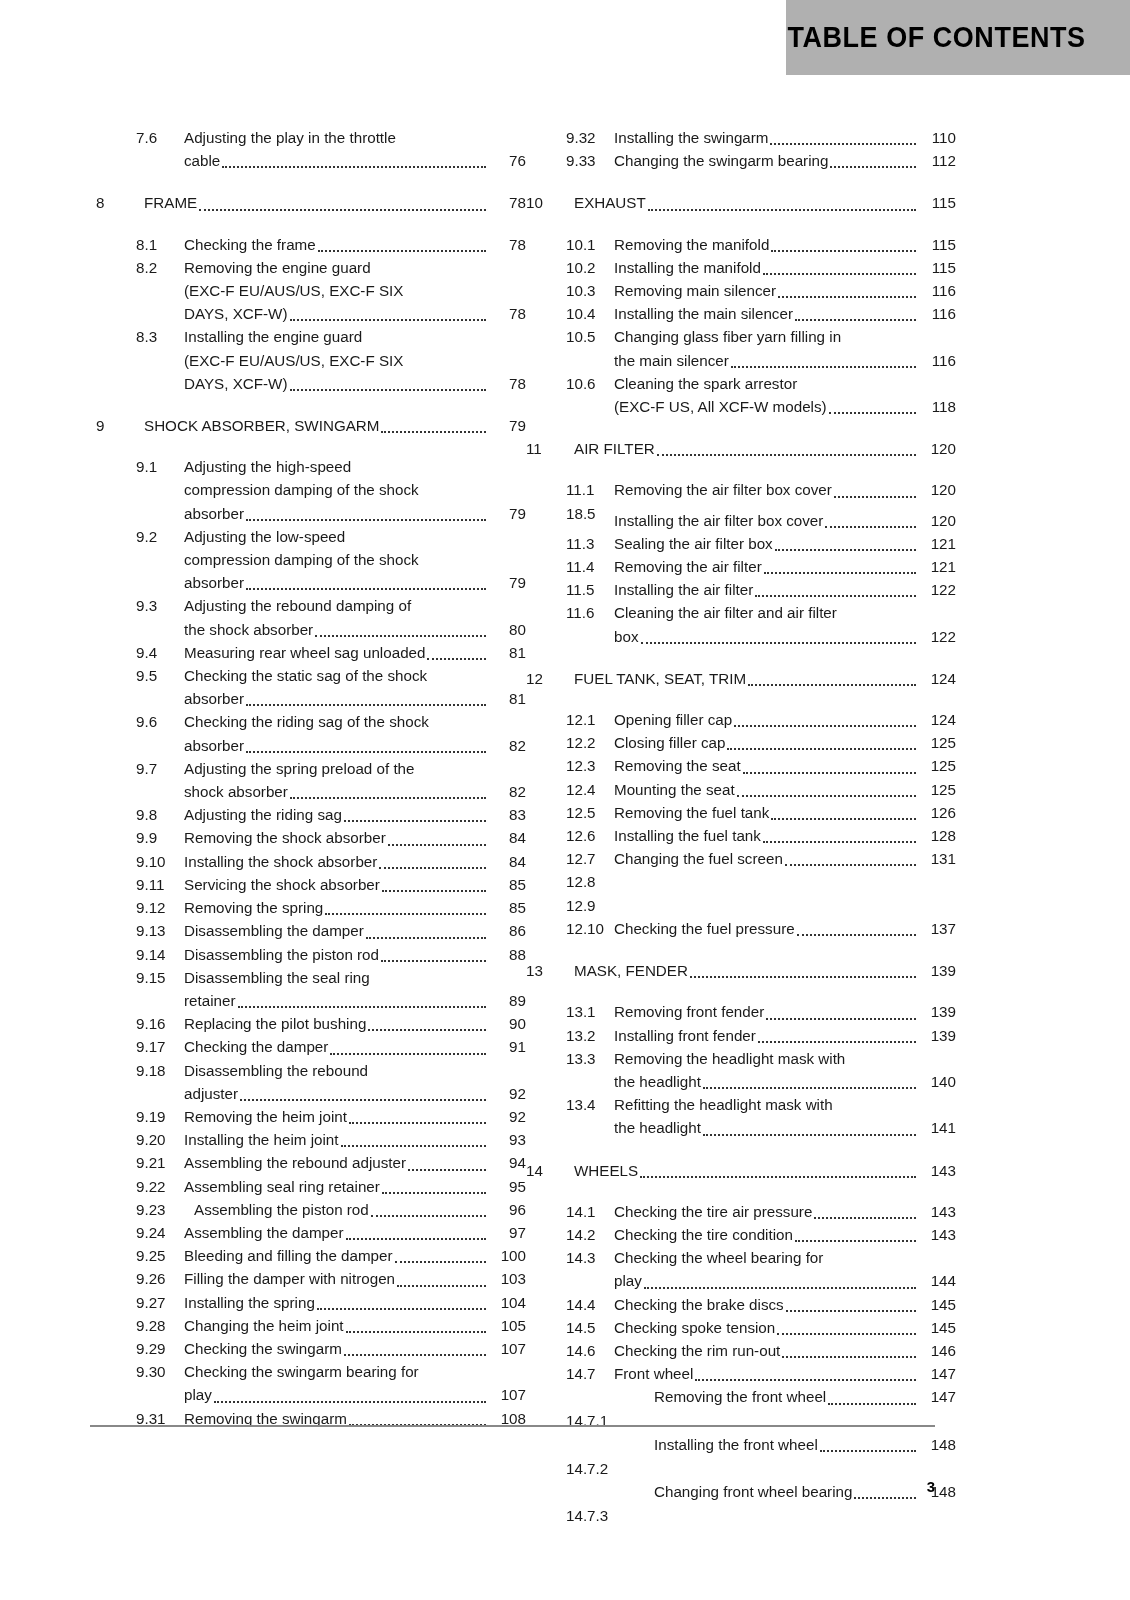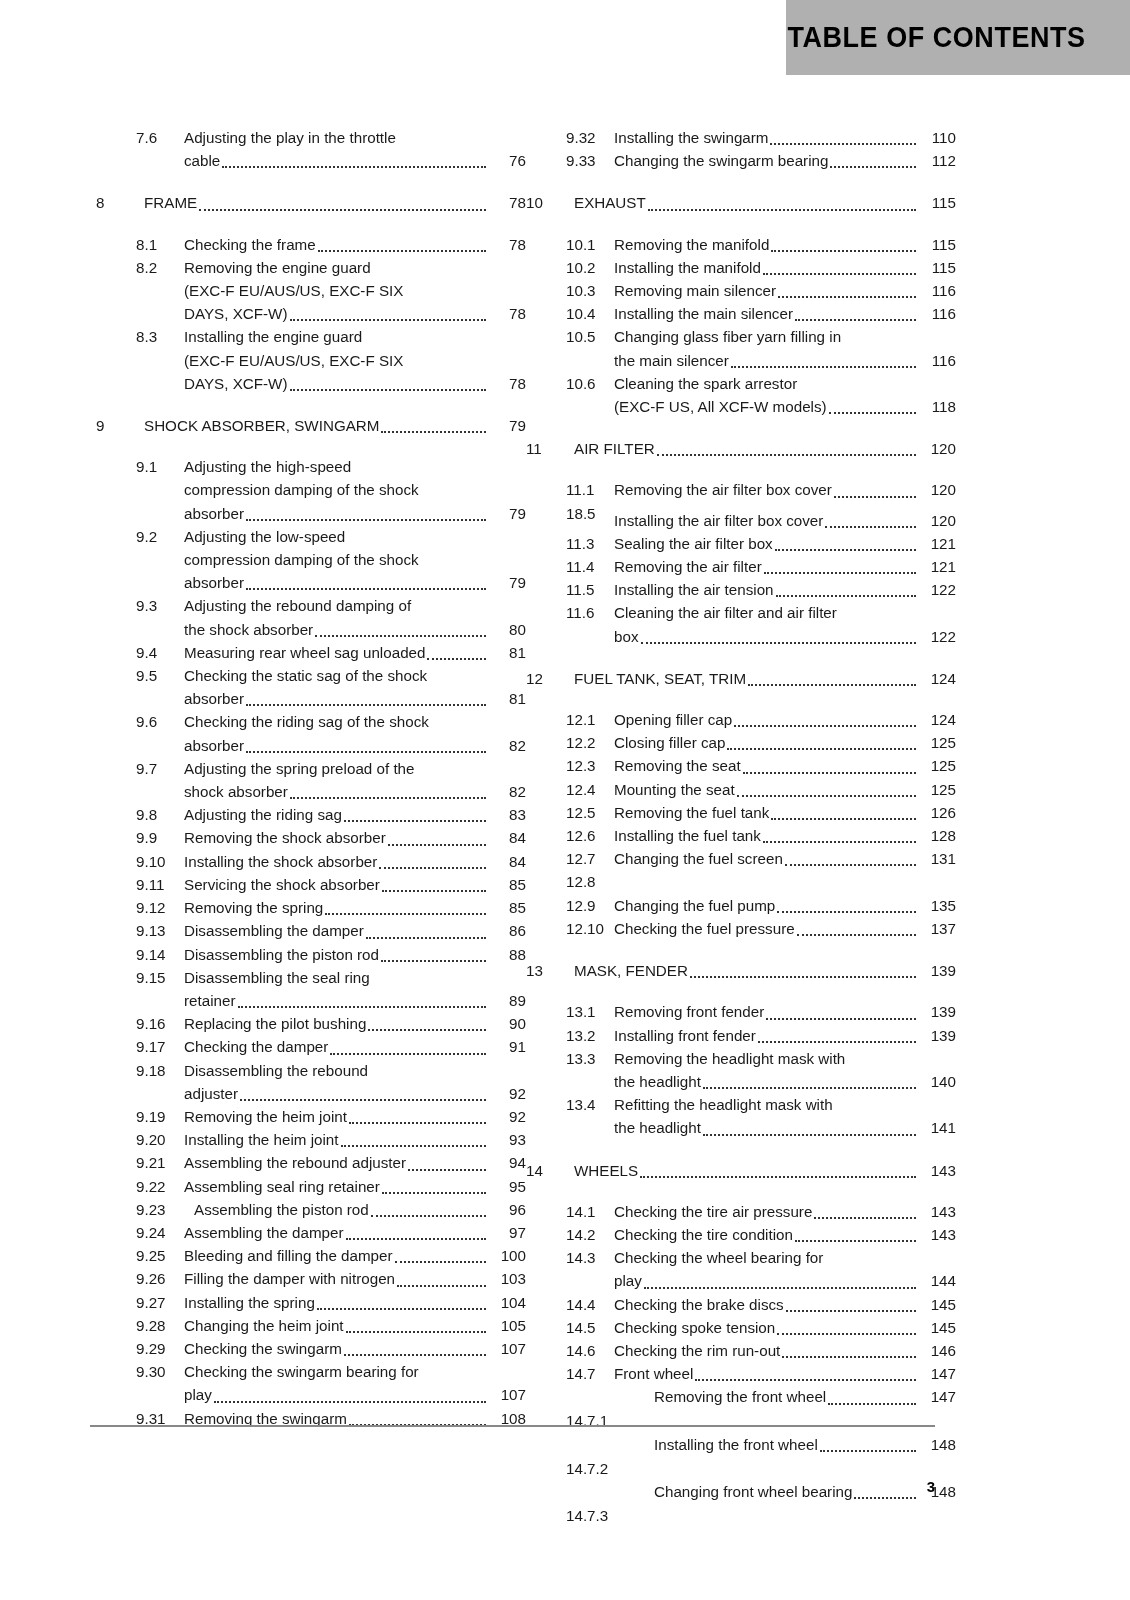--- a/index.html
+++ b/index.html
@@ -785,21 +785,21 @@
               <span class="page">121</span>
             </div>
           </div>
         </div>
       </div>
       <div class="row lvl2">
         <div class="num">11.5</div>
         <div class="body">
           <div style="width: 100%;">
             <div class="lastline">
-              <span class="lt">Installing the air tension</span>
+              <span class="lt">Installing the air filter</span>
               <span class="leader"></span>
               <span class="page">122</span>
             </div>
           </div>
         </div>
       </div>
       <div class="row lvl2">
         <div class="num">11.6</div>
         <div class="body">
           <div style="width: 100%;">
@@ -906,29 +906,20 @@
               <span class="page">131</span>
             </div>
           </div>
         </div>
       </div>
       <div class="row lvl2">
         <div class="num">12.8</div>
       </div>
       <div class="row lvl2">
         <div class="num">12.9</div>
-        <div class="body">
-          <div style="width: 100%;">
-            <div class="lastline">
-              <span class="lt">Changing the fuel pump</span>
-              <span class="leader"></span>
-              <span class="page">135</span>
-            </div>
-          </div>
-        </div>
       </div>
       <div class="row lvl2">
         <div class="num">12.10</div>
         <div class="body">
           <div style="width: 100%;">
             <div class="lastline">
               <span class="lt">Checking the fuel pressure</span>
               <span class="leader"></span>
               <span class="page">137</span>
             </div>

